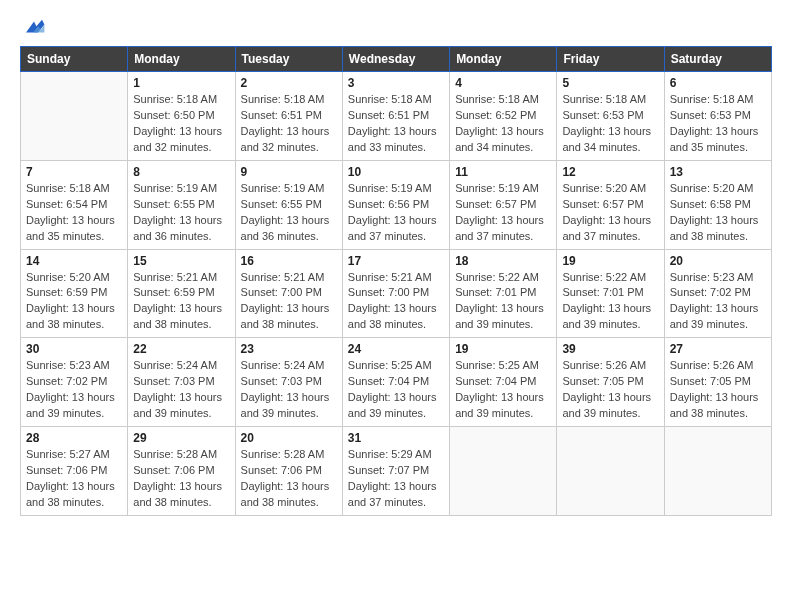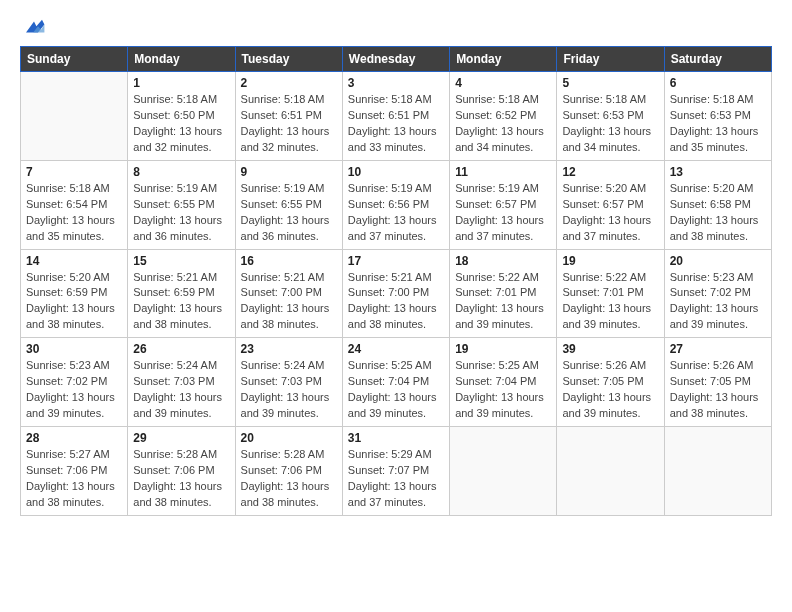--- a/index.html
+++ b/index.html
@@ -277,21 +277,21 @@
         </tr>
         <tr>
           <td>
             <span class="day-number">30</span>
             <div class="day-info" style="white-space: pre-line;">Sunrise: 5:23 AM
 Sunset: 7:02 PM
 Daylight: 13 hours
 and 39 minutes.</div>
           </td>
           <td>
-            <span class="day-number">26</span>
+            <span class="day-number">22</span>
             <div class="day-info" style="white-space: pre-line;">Sunrise: 5:24 AM
 Sunset: 7:03 PM
 Daylight: 13 hours
 and 39 minutes.</div>
           </td>
           <td>
             <span class="day-number">23</span>
             <div class="day-info" style="white-space: pre-line;">Sunrise: 5:24 AM
 Sunset: 7:03 PM
 Daylight: 13 hours

